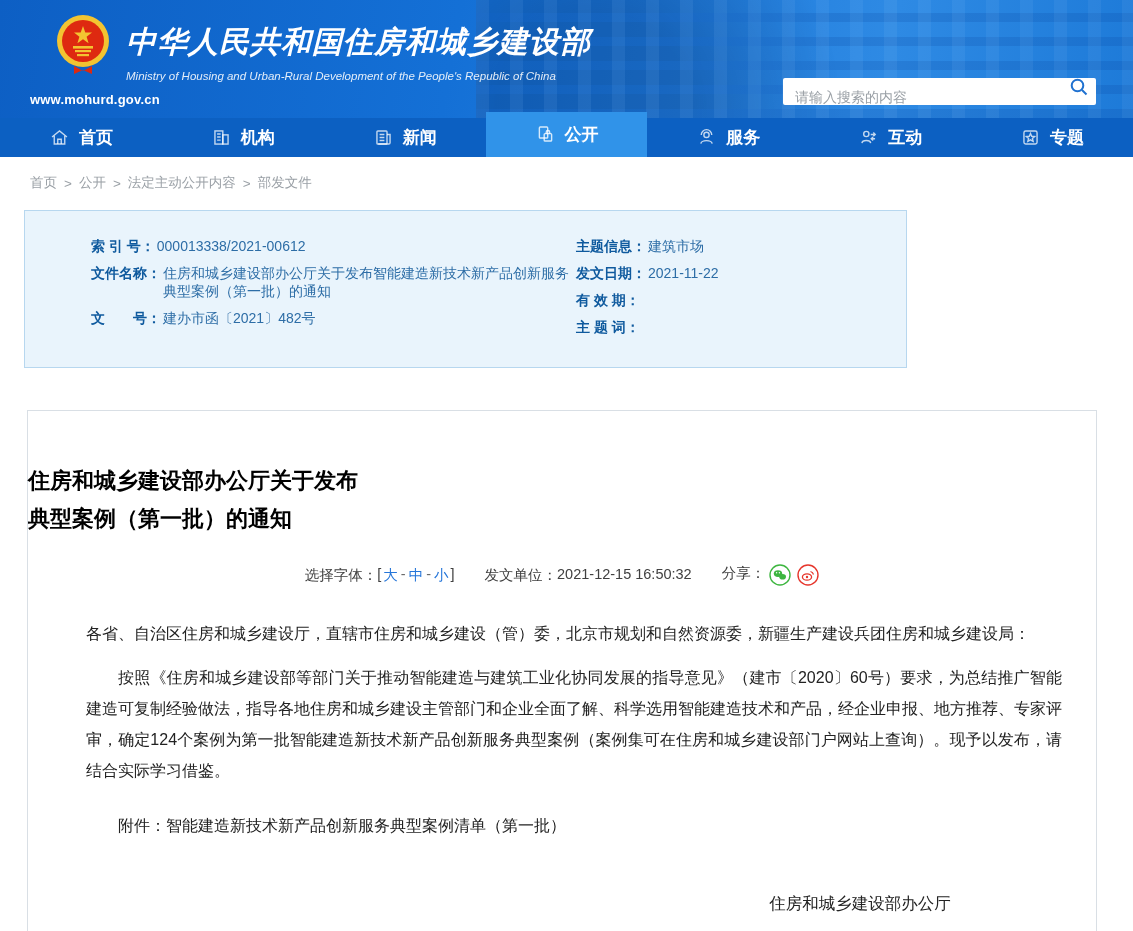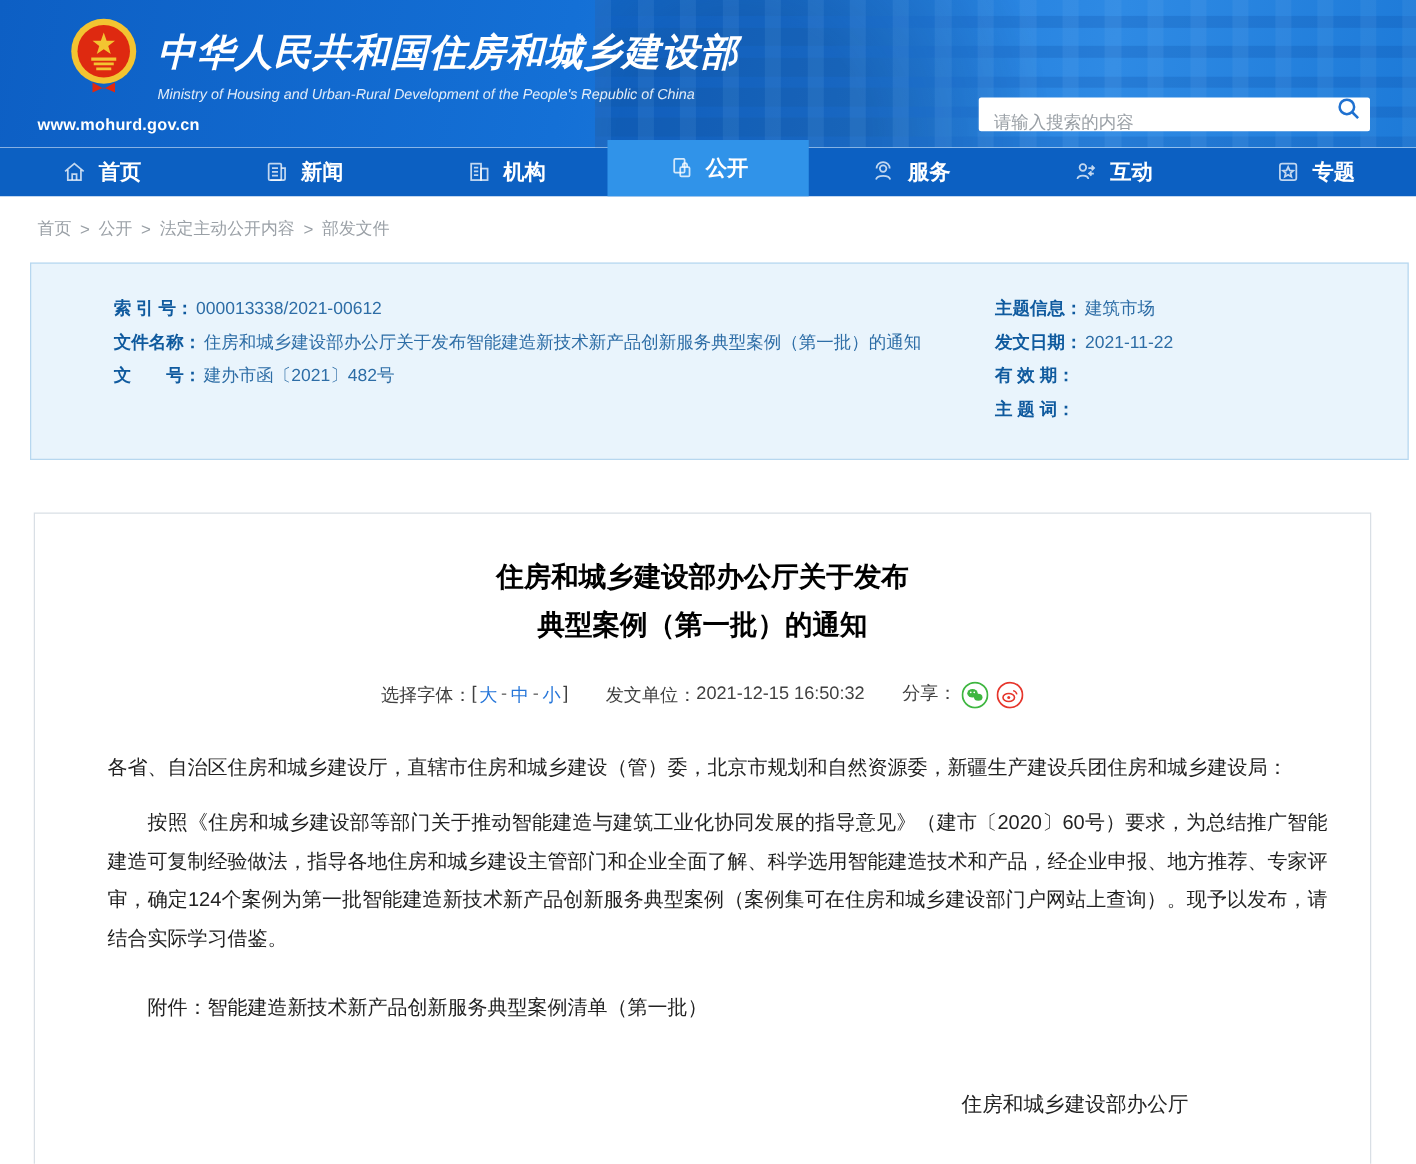--- a/index.html
+++ b/index.html
@@ -50,35 +50,35 @@
   .nicon{display:flex;align-items:center;}
   .nicon svg{display:block;}
   
   .breadcrumb{
     position:absolute;top:174px;left:30px;font-size:13.5px;color:#9aa0a6;
     display:flex;gap:7px;align-items:center;
   }
   .breadcrumb .crumb{cursor:pointer;}
   
   .infobox{
-    position:absolute;top:210px;left:24px;width:1103px;height:158px;box-sizing:border-box;
+    position:absolute;top:210px;left:24px;width:883px;height:158px;box-sizing:border-box;
     background:#e9f4fc;border:1px solid #b7d7ef;
     display:flex;padding-top:26px;font-size:14px;
   }
   .info-col-left{flex:1;padding-left:66px;}
   .info-col-right{width:330px;flex:none;}
   .info-row{display:flex;margin-bottom:9px;line-height:18px;}
   .info-label{font-weight:bold;color:#0f5a9e;white-space:pre;}
   .info-value{color:#2d6da6;margin-left:2px;}
   
   .docbox{
     position:absolute;top:410px;left:27px;width:1070px;height:620px;box-sizing:border-box;
     background:#fff;border:1px solid #d9dfe5;
   }
-  .doc-title{margin-top:32px;text-align:center;font-size:22px;font-weight:bold;color:#000;line-height:38px;}
+  .doc-title{margin-top:51px;font-size:22px;font-weight:bold;color:#000;line-height:38px;}
   .doc-meta{
     margin-top:26px;display:flex;justify-content:center;align-items:center;
     font-size:14.5px;color:#404040;
   }
   .doc-meta .grp{display:flex;align-items:flex-start;}
   .doc-meta .gap{width:30px;}
   .font-link{color:#2676d9;cursor:pointer;padding:0 2px;}
   .meta-dash{color:#6b6b6b;padding:0 1px;}
   .share-icons{display:flex;gap:6px;align-items:center;margin-left:4px;}
   .share-ico{width:22px;height:22px;cursor:pointer;display:flex;}
@@ -133,36 +133,36 @@
         <path d="M3.5 11.5 L12 4.5 L20.5 11.5"></path>
           <path d="M6 10 V19.5 H18 V10"></path>
           <path d="M10 19.5 V14 H14 V19.5"></path>
       </svg>
       </span>
     <span>首页</span>
   </div>
   <div class="nav-item">
     <span class="nicon">
       <svg width="21" height="21" viewBox="0 0 24 24" fill="none" stroke="rgba(255,255,255,.75)" stroke-width="1.6">
+        <rect x="4.5" y="4.5" width="9" height="15"></rect>
+          <rect x="13.5" y="9" width="6" height="10.5"></rect>
+        <path d="M7 8 h4 M7 11.5 h4 M7 15 h4"></path>
+      </svg>
+      </span>
+    <span>机构</span>
+  </div>
+  <div class="nav-item">
+    <span class="nicon">
+      <svg width="21" height="21" viewBox="0 0 24 24" fill="none" stroke="rgba(255,255,255,.75)" stroke-width="1.6">
         <rect x="4.5" y="4.5" width="11.5" height="15" rx="1"></rect>
         <path d="M16 8.5 h3.5 v9.5 a1.5 1.5 0 0 1 -1.5 1.5 H6"></path>
         <path d="M7.5 8.5 h5.5 M7.5 12 h5.5 M7.5 15.5 h5.5"></path>
       </svg>
       </span>
     <span>新闻</span>
-  </div>
-  <div class="nav-item">
-    <span class="nicon">
-      <svg width="21" height="21" viewBox="0 0 24 24" fill="none" stroke="rgba(255,255,255,.75)" stroke-width="1.6">
-        <rect x="4.5" y="4.5" width="9" height="15"></rect>
-          <rect x="13.5" y="9" width="6" height="10.5"></rect>
-        <path d="M7 8 h4 M7 11.5 h4 M7 15 h4"></path>
-      </svg>
-      </span>
-    <span>机构</span>
   </div>
   <div class="nav-item active">
     <span class="nicon">
       <svg width="21" height="21" viewBox="0 0 24 24" fill="none" stroke="rgba(255,255,255,.8)" stroke-width="1.6">
         <rect x="5" y="3.5" width="9.5" height="12.5" rx="1"></rect>
         <rect x="10.5" y="11" width="8.5" height="8.5" rx="1"></rect>
         <path d="M12.8 11 v-1.6 a2 2 0 0 1 4 0 V11"></path>
       </svg>
       </span>
     <span>公开</span>

